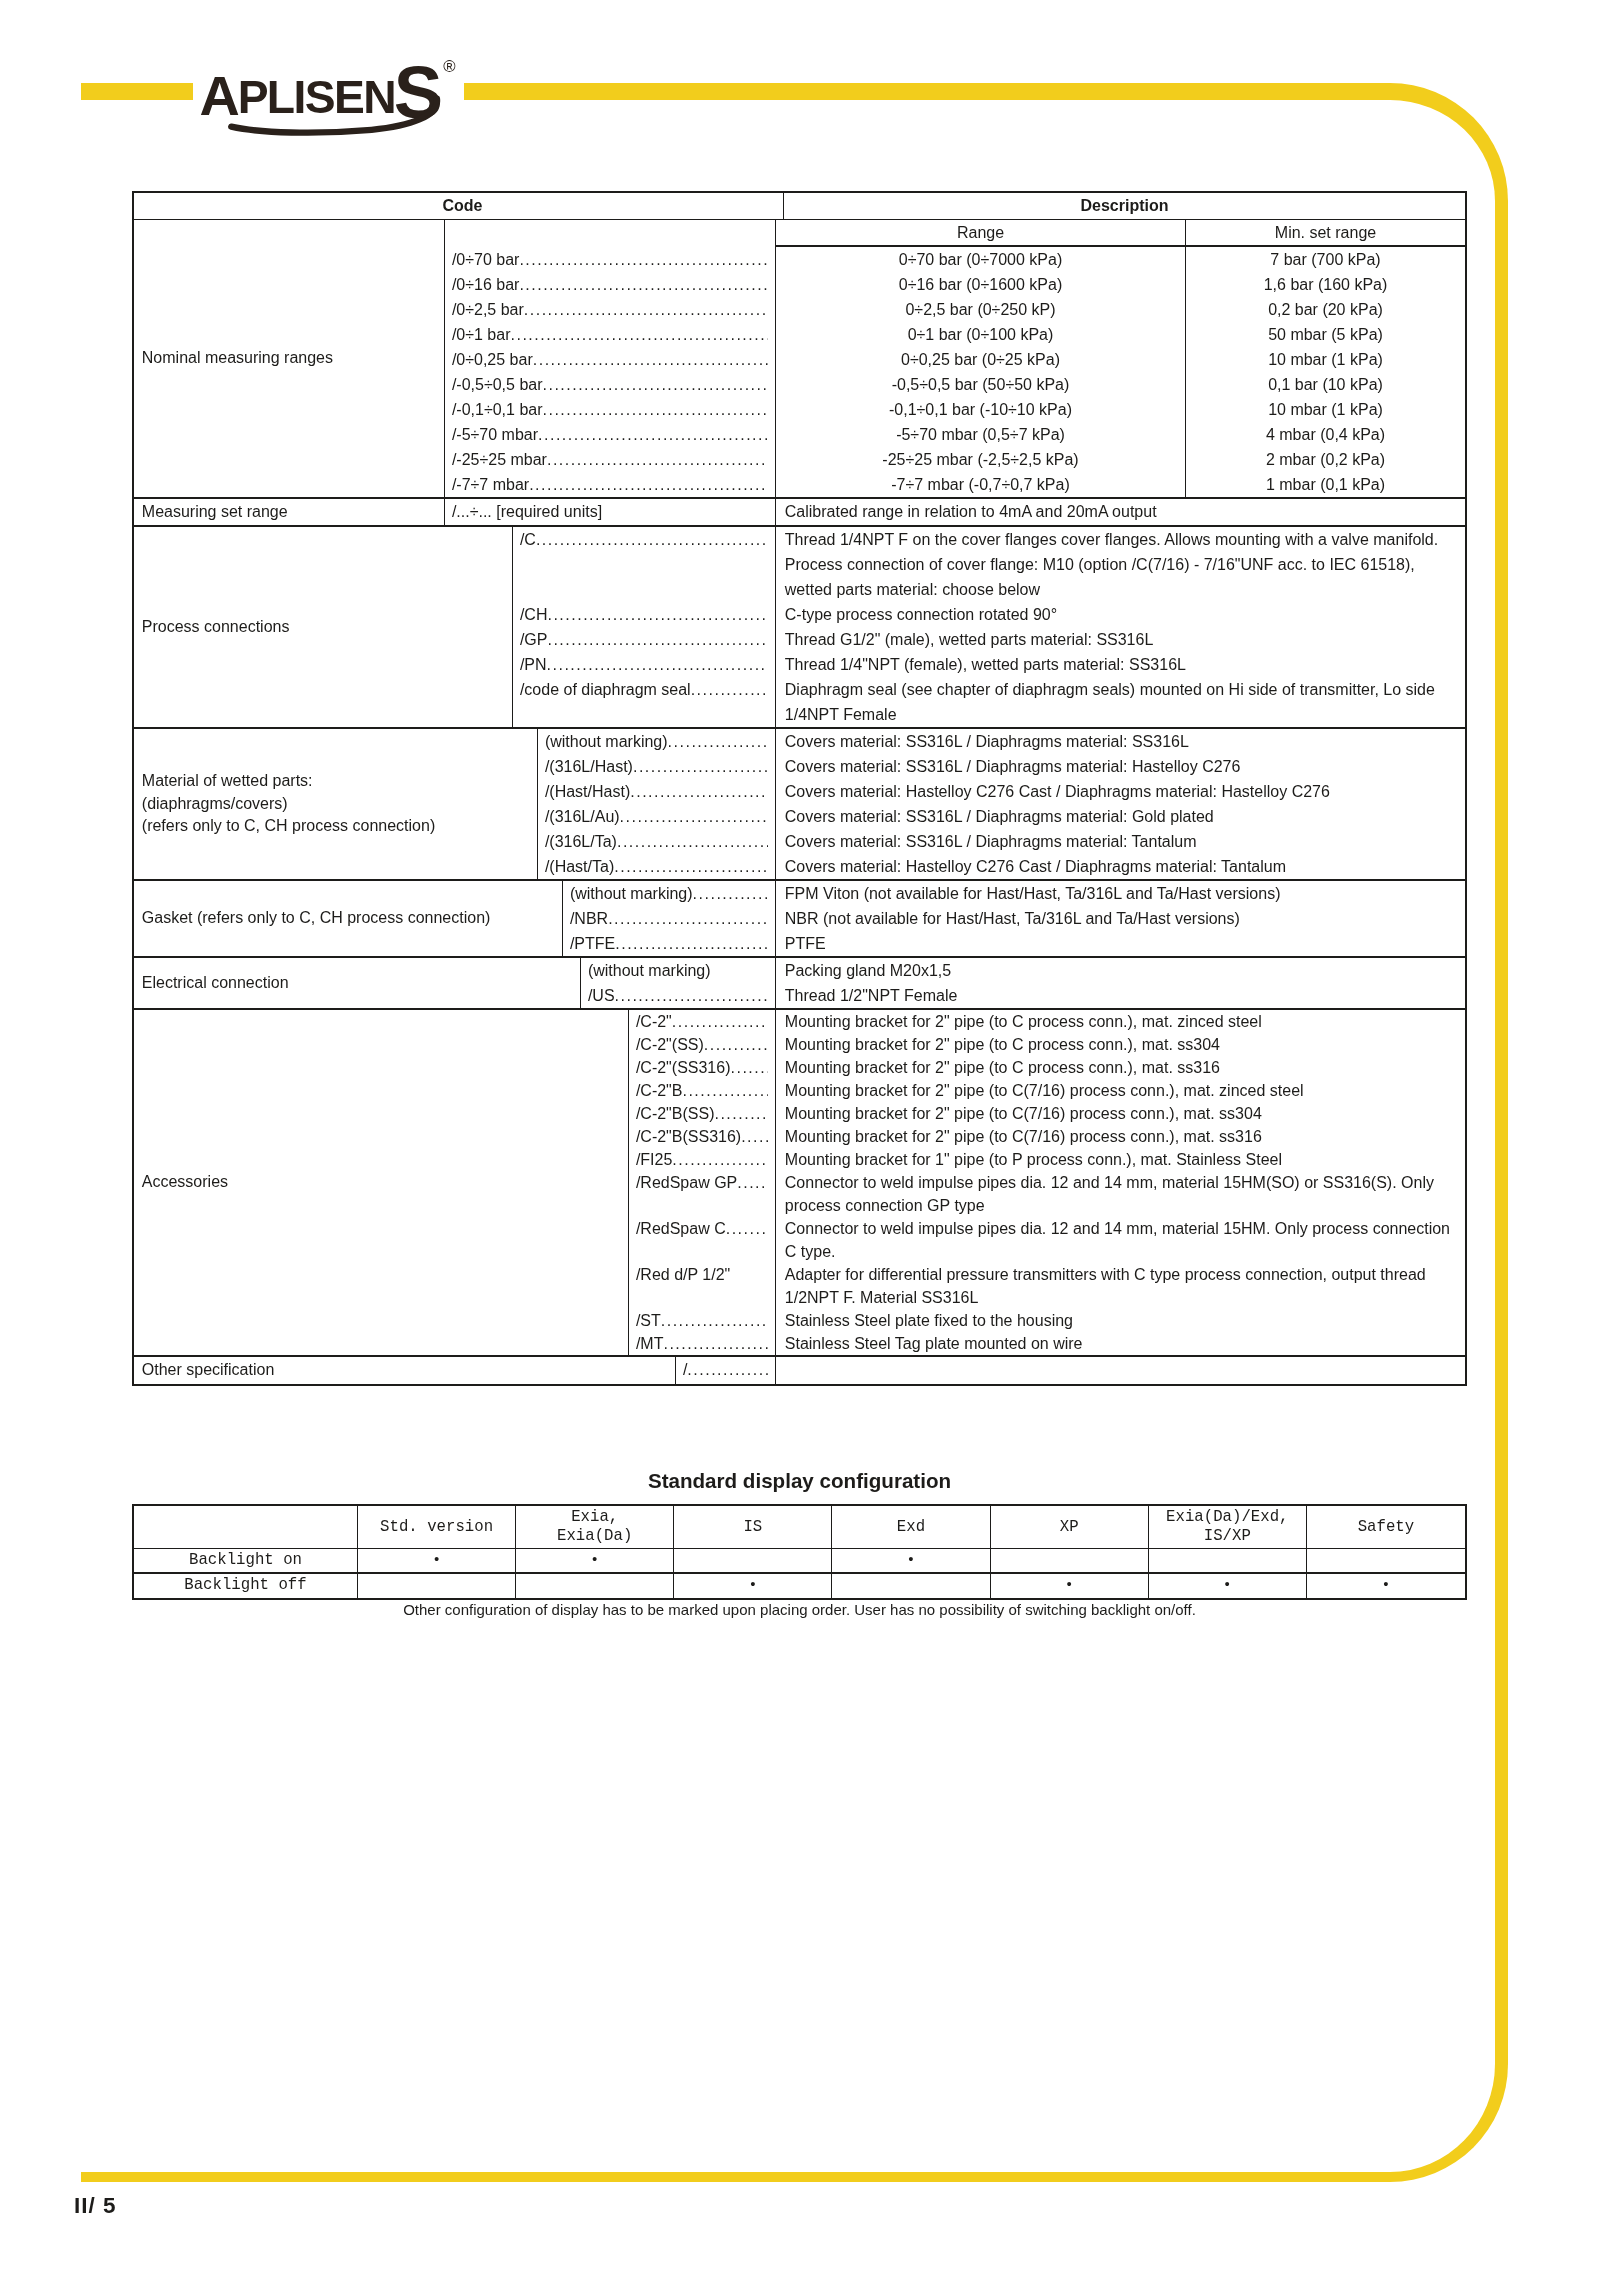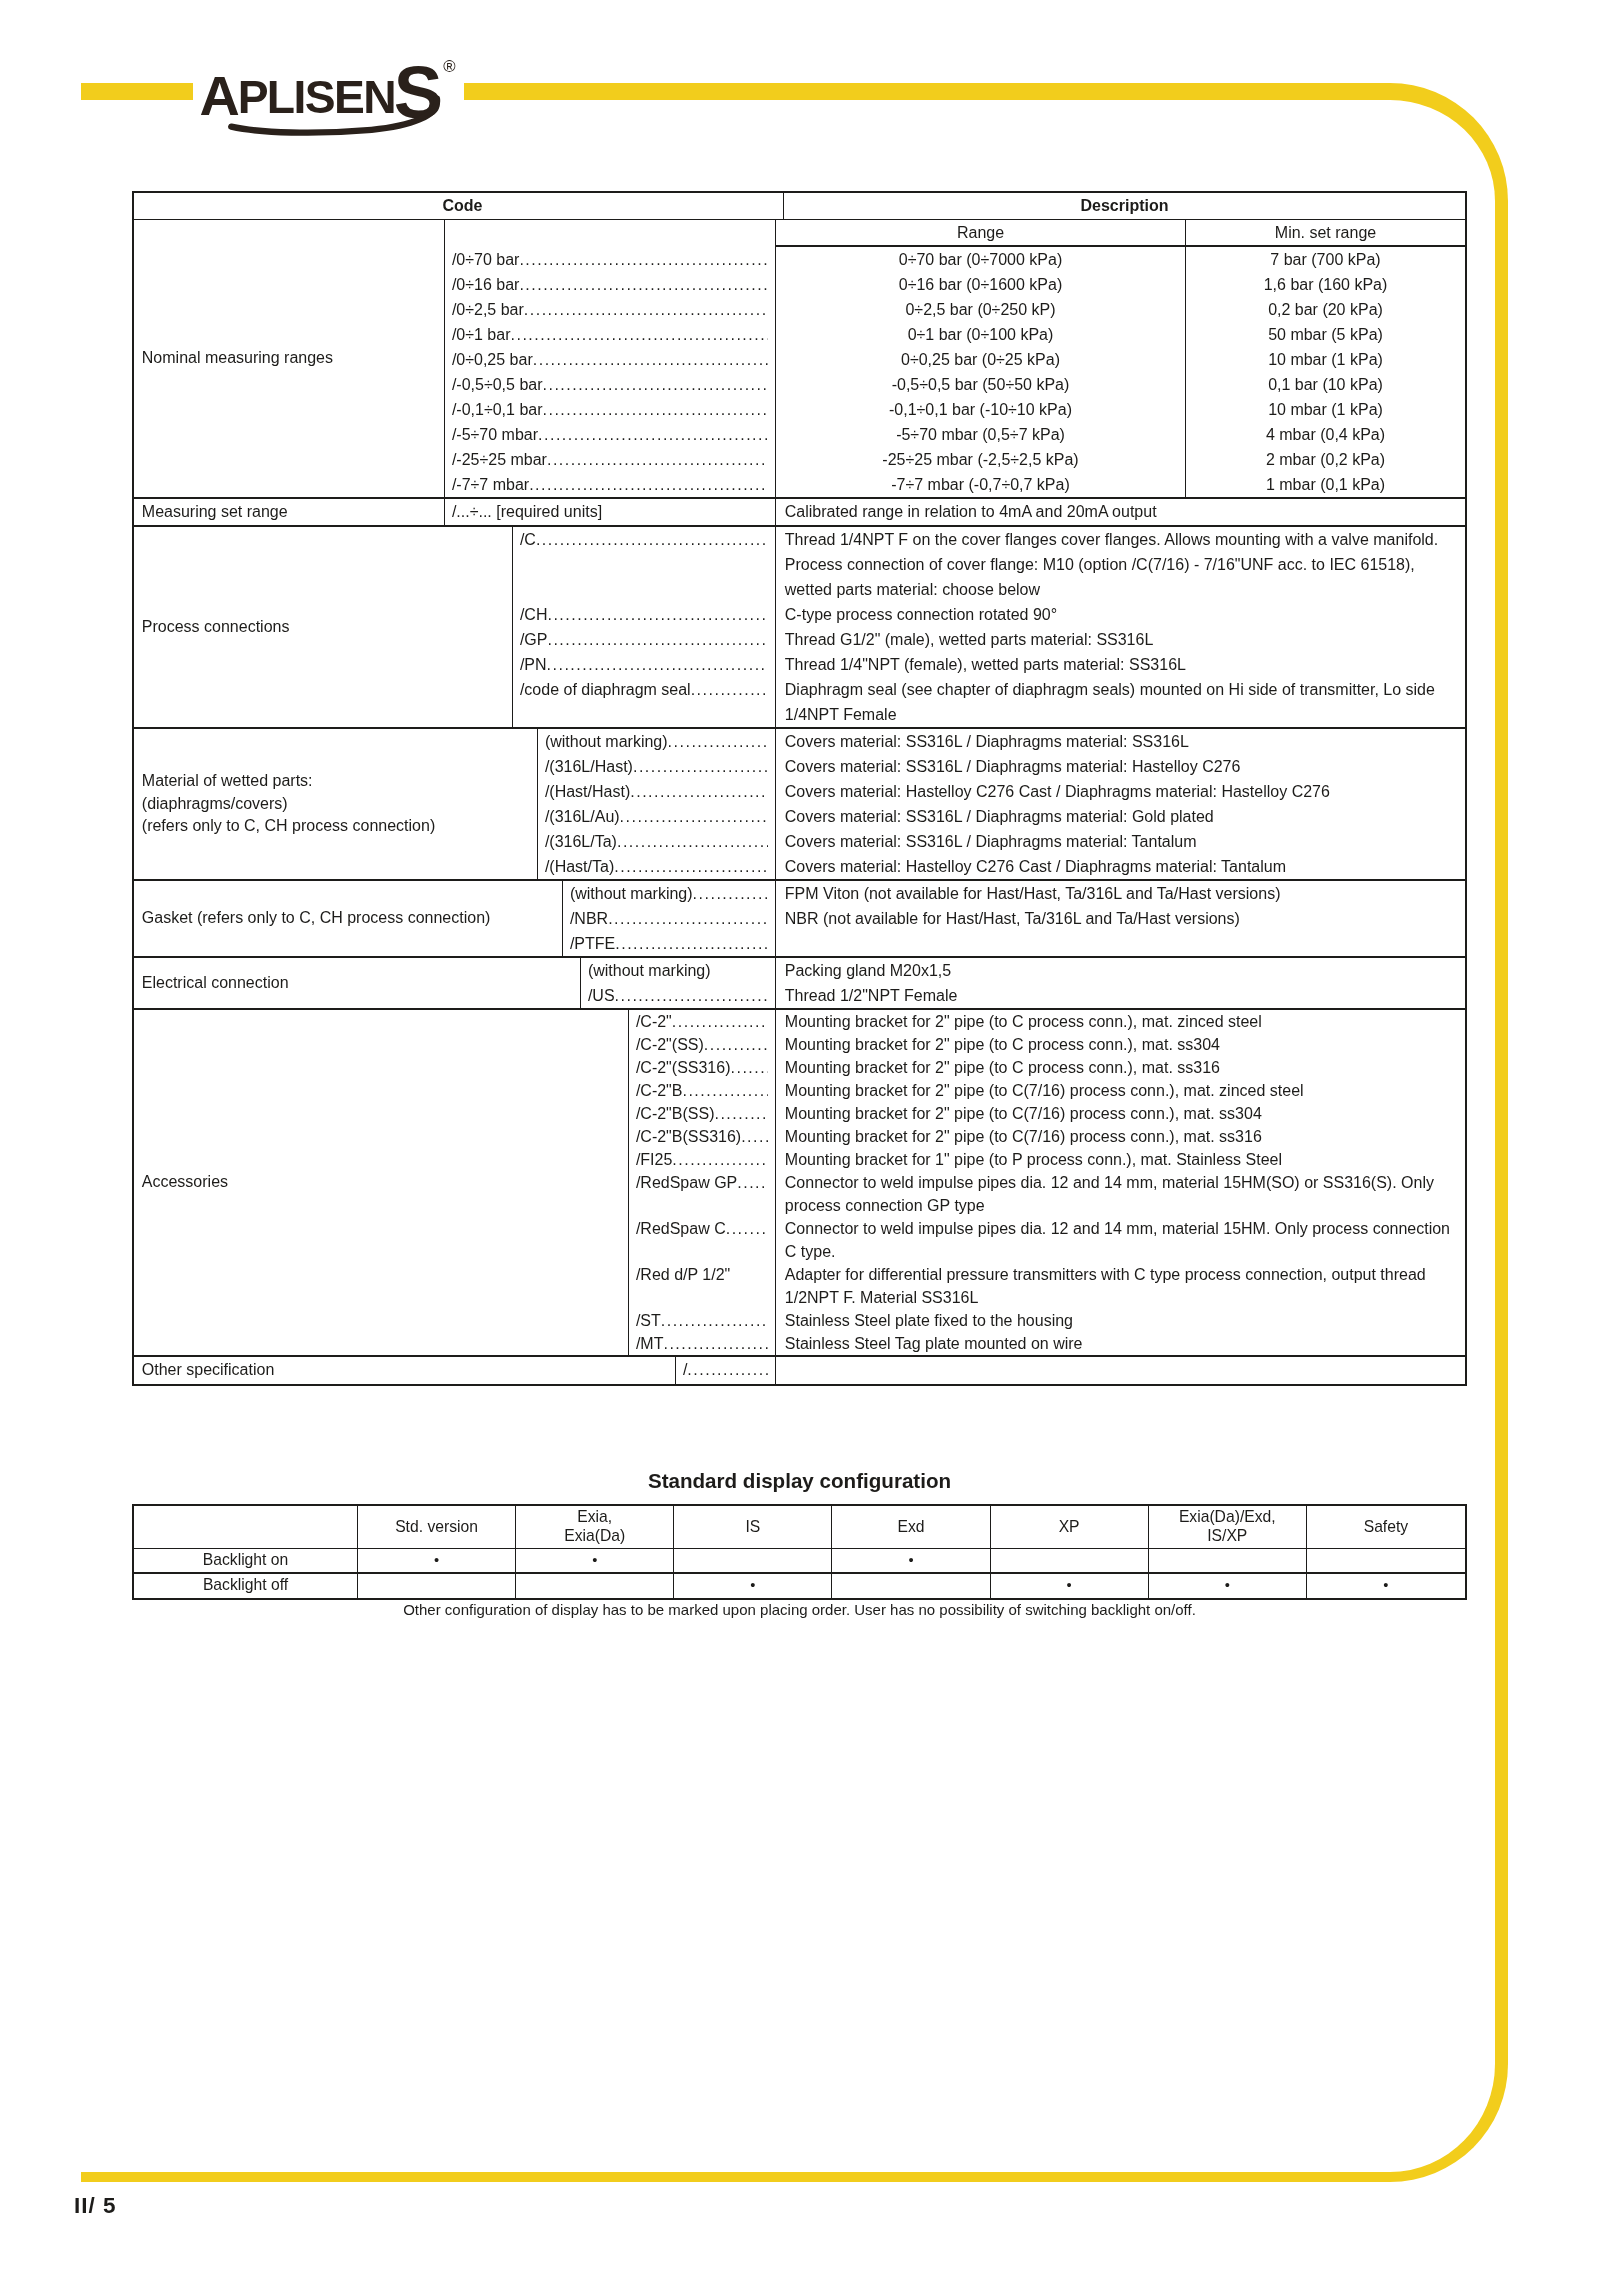--- a/index.html
+++ b/index.html
@@ -33,21 +33,21 @@
   .dotfill{flex:1;overflow:hidden;white-space:nowrap;min-width:0;}
   .dotfill::after{content:"...................................................................................................";letter-spacing:1.5px;}
   .desc{padding:0 8.8px;}
   .lab{display:flex;align-items:center;white-space:pre-line;padding:2px 7.8px;line-height:22.5px;
        border-right:1px solid var(--ink);box-sizing:border-box;}
 
   
   .dtitle{position:absolute;left:132px;top:1469px;width:1335px;text-align:center;
           font-weight:bold;font-size:20.6px;}
   .dtable{position:absolute;left:132px;top:1504px;width:1335px;box-sizing:border-box;
-          border:2px solid var(--ink);display:grid;grid-template-columns:224px repeat(7,1fr);font-size:15.7px;}
+          border:2px solid var(--ink);display:grid;grid-template-columns:224px repeat(7,1fr);font-size:15.7px;font-family:Liberation Mono, monospace;}
   .dc{border-right:1px solid var(--ink);border-bottom:1px solid var(--ink);min-height:24.5px;
       display:flex;align-items:center;justify-content:center;text-align:center;white-space:pre-line;
       line-height:18.6px;box-sizing:border-box;}
   .dh{min-height:43px;}
   .lastcol{border-right:none;}
   .thickrow{border-bottom:2.9px solid var(--ink);}
   .lastrow{border-bottom:none;}
   .bullet{font-size:14.7px;line-height:1;}
   .dnote{position:absolute;left:132px;top:1601px;width:1335px;text-align:center;font-size:15px;}
 
@@ -222,20 +222,21 @@
         <div class="cl desc last" style="grid-area: 1 / 3;">FPM Viton (not available for Hast/Hast, Ta/316L and Ta/Hast versions)</div>
         <div class="cl code" style="grid-area: 2 / 2;">
           <div class="codetext">/NBR</div>
           <div class="dotfill"></div>
         </div>
         <div class="cl desc last" style="grid-area: 2 / 3;">NBR (not available for Hast/Hast, Ta/316L and Ta/Hast versions)</div>
         <div class="cl code" style="grid-area: 3 / 2;">
           <div class="codetext">/PTFE</div>
           <div class="dotfill"></div>
         </div>
+        <div class="cl desc last" style="grid-area: 3 / 3;">PTFE</div>
       </div>
       <div class="sec" style="grid-template-columns: 447px 195px 1fr;">
         <div class="lab" style="grid-area: 1 / 1 / span 2;">Electrical connection</div>
         <div class="cl code" style="grid-area: 1 / 2;">
           <div class="codetext">(without marking)</div>
         </div>
         <div class="cl desc last" style="grid-area: 1 / 3;">Packing gland M20x1,5</div>
         <div class="cl code" style="grid-area: 2 / 2;">
           <div class="codetext">/US</div>
           <div class="dotfill"></div>

